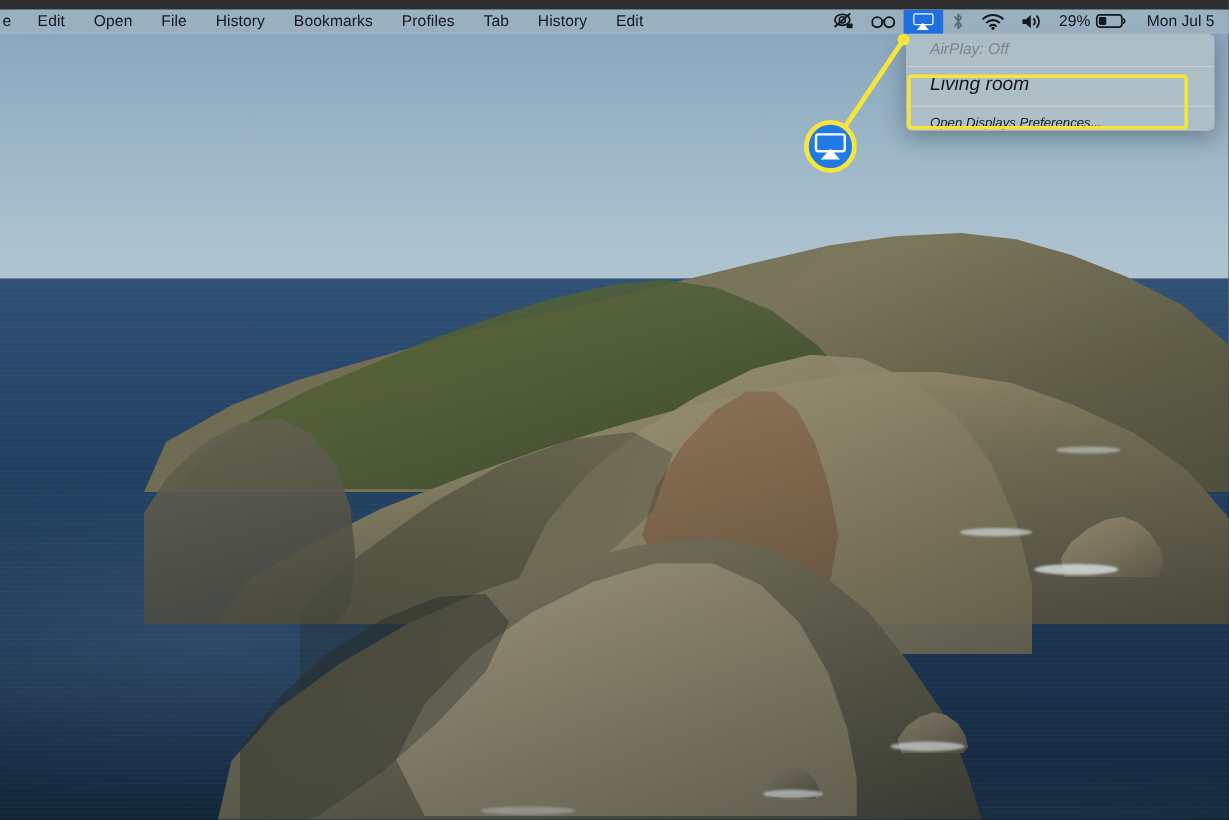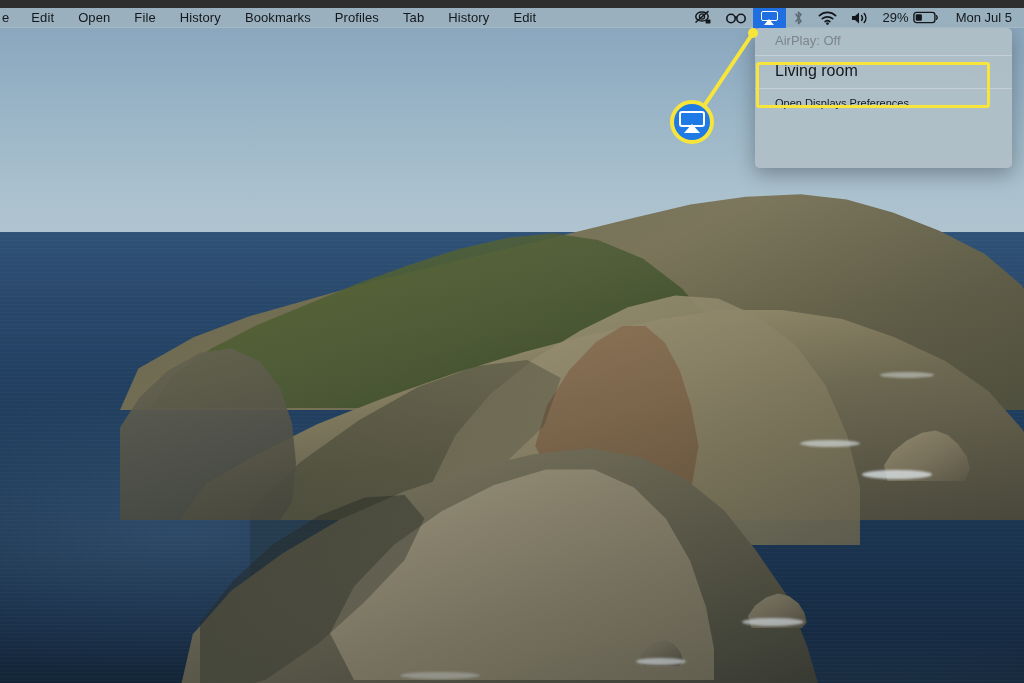--- a/index.html
+++ b/index.html
@@ -191,28 +191,29 @@
   .status-item {
     height:20px; display:flex; align-items:center; 
     padding:0 7px;
   }
   .status-item.selected { background:#1f6fe0; padding:0 8px; }
   .battery-pct { font-size:13px; color:#14181c; padding-right:4px; }
   .clock { font-size:13px; color:#14181c; padding:0 12px 0 10px; white-space:nowrap; }
 
   
   #airplay-menu {
-    position:absolute; left:755px; top:28px; width:257px; height:140px;
+    position:absolute; left:755px; top:28px; width:257px; height:81px;
     background:rgba(176,191,199,0.93);
     backdrop-filter:blur(22px);
     border-radius:5px;
     box-shadow:0 6px 20px rgba(0,0,0,0.30);
     z-index:25;
     overflow:hidden;
     font-size:13px;
+    font-style:italic;
   }
   .mi {
     padding:0 16px 0 20px;
     display:flex; align-items:center;
     color:#1b1f23;
     line-height:1.25;
   }
   .mi.disabled { color:#7c858b; }
   .mi-header { height:26px; font-size:13px; }
   .mi-group { padding:5px 16px 7px 20px; display:block; }

